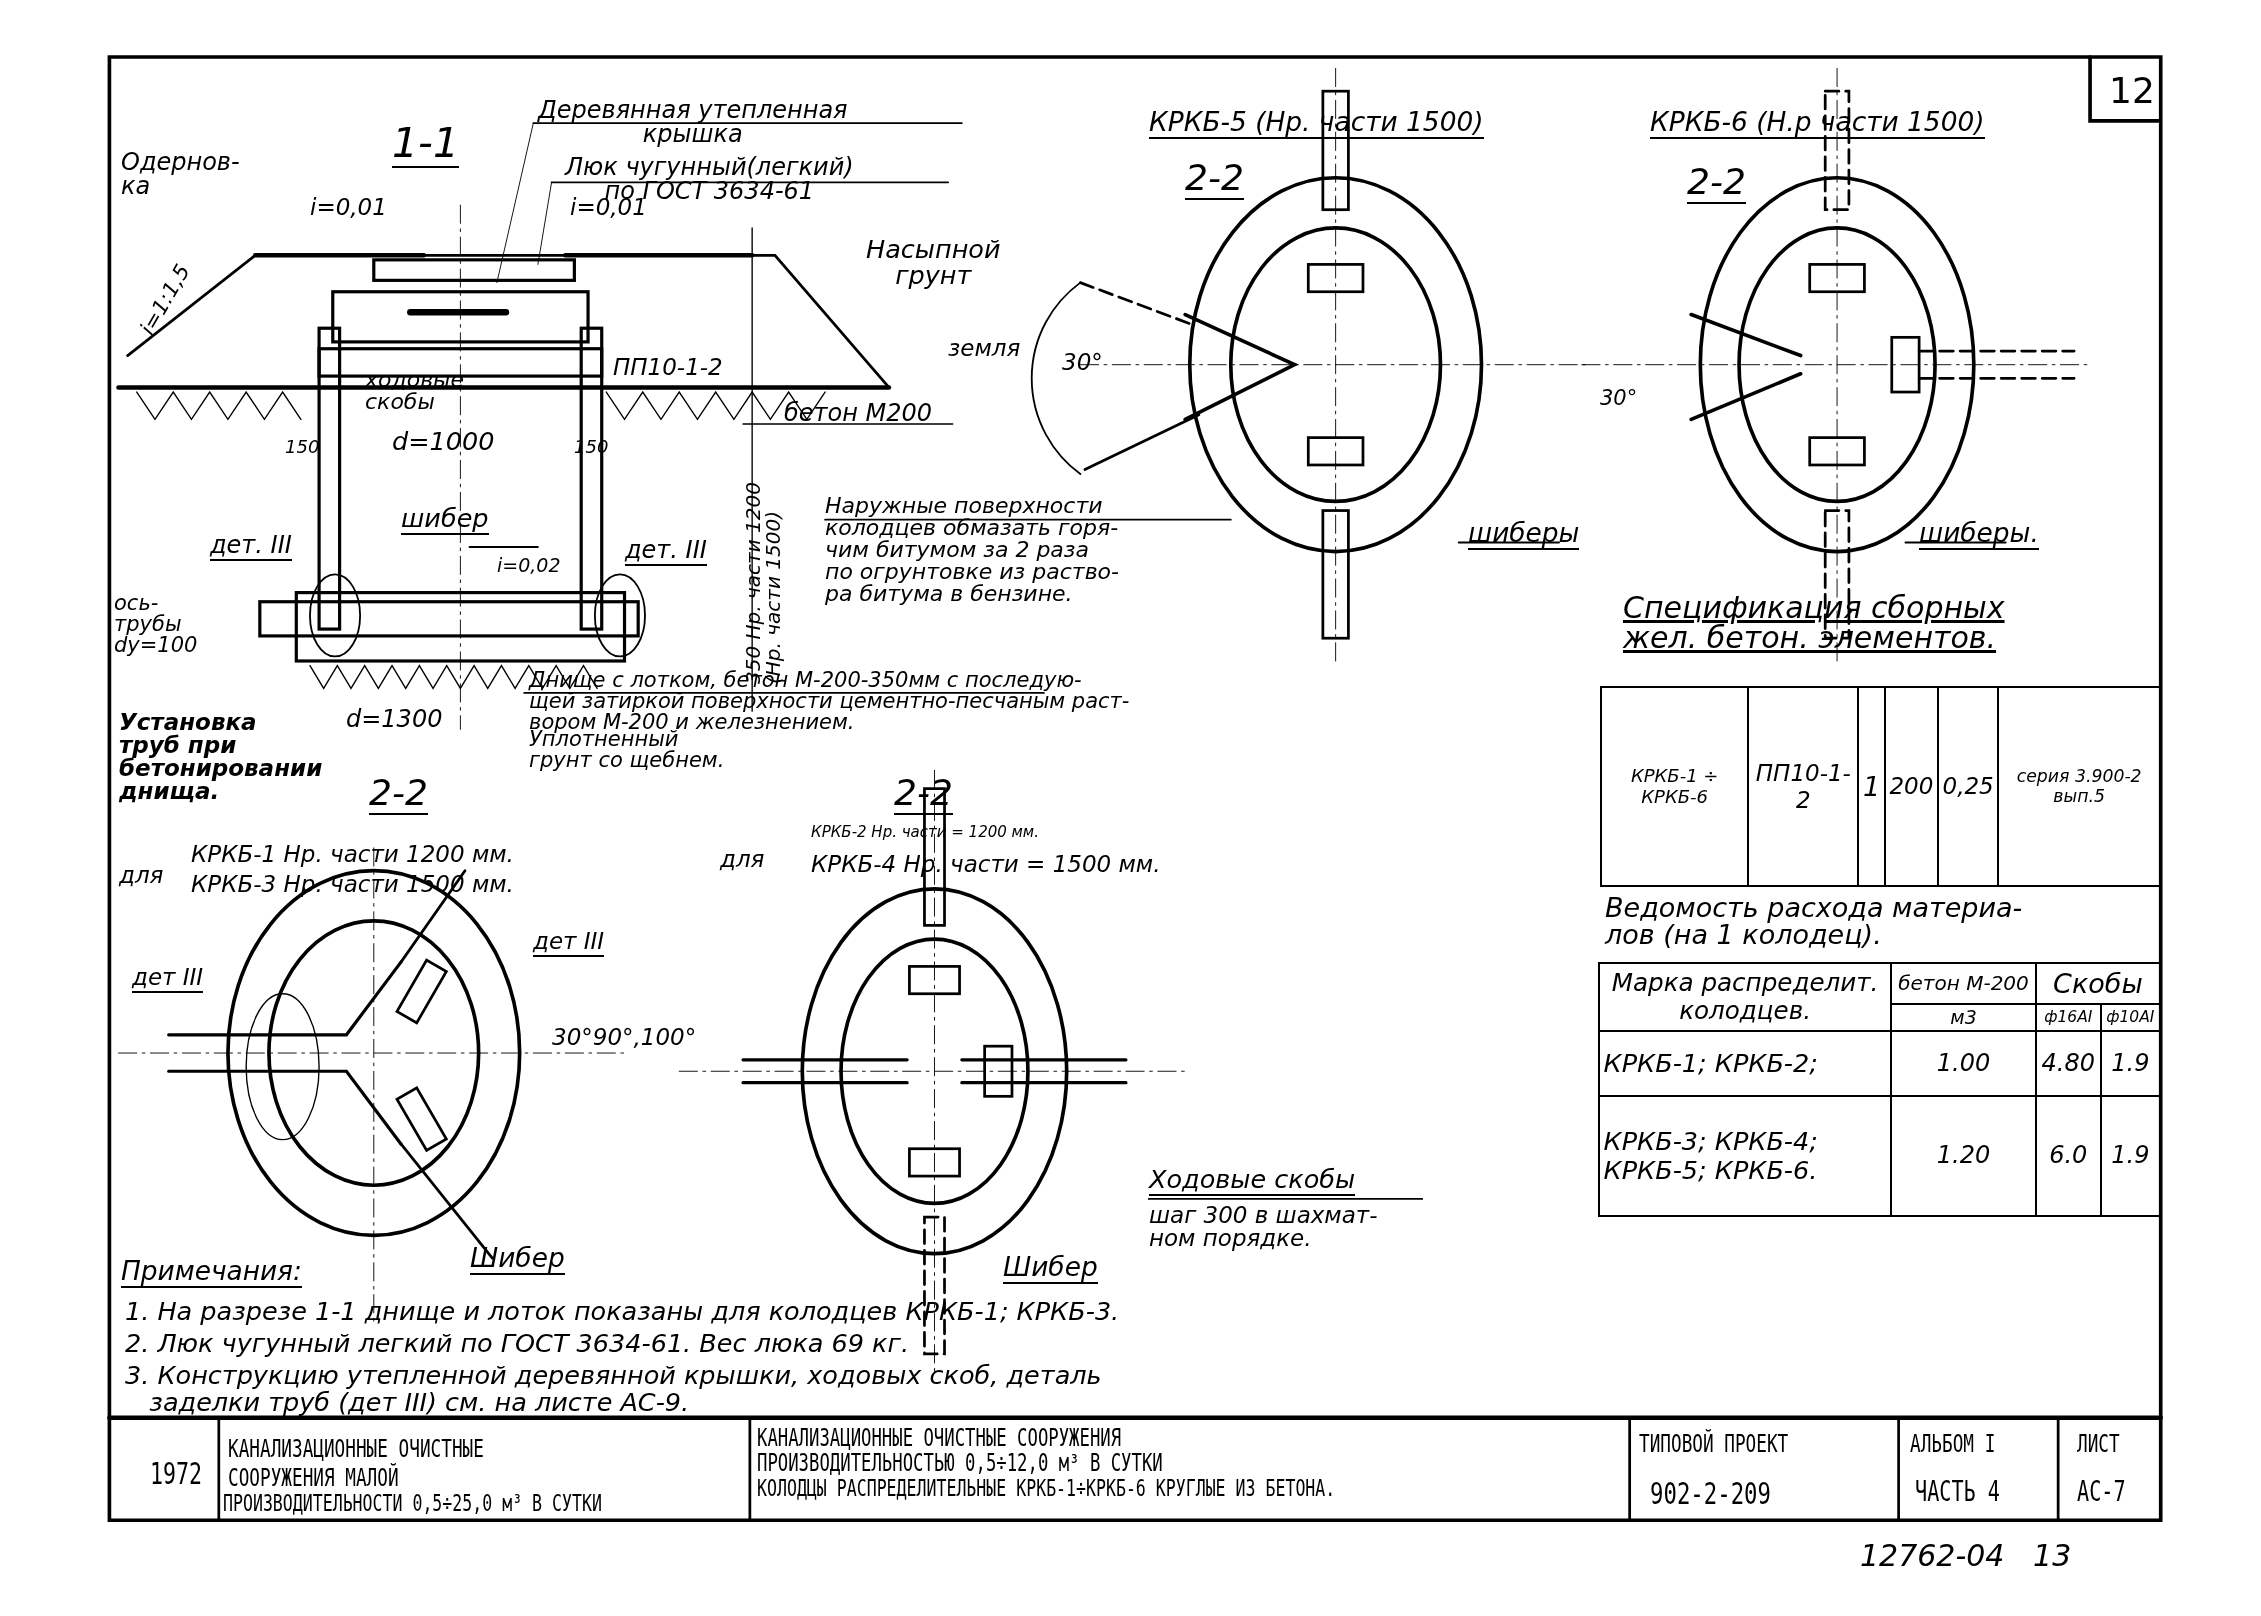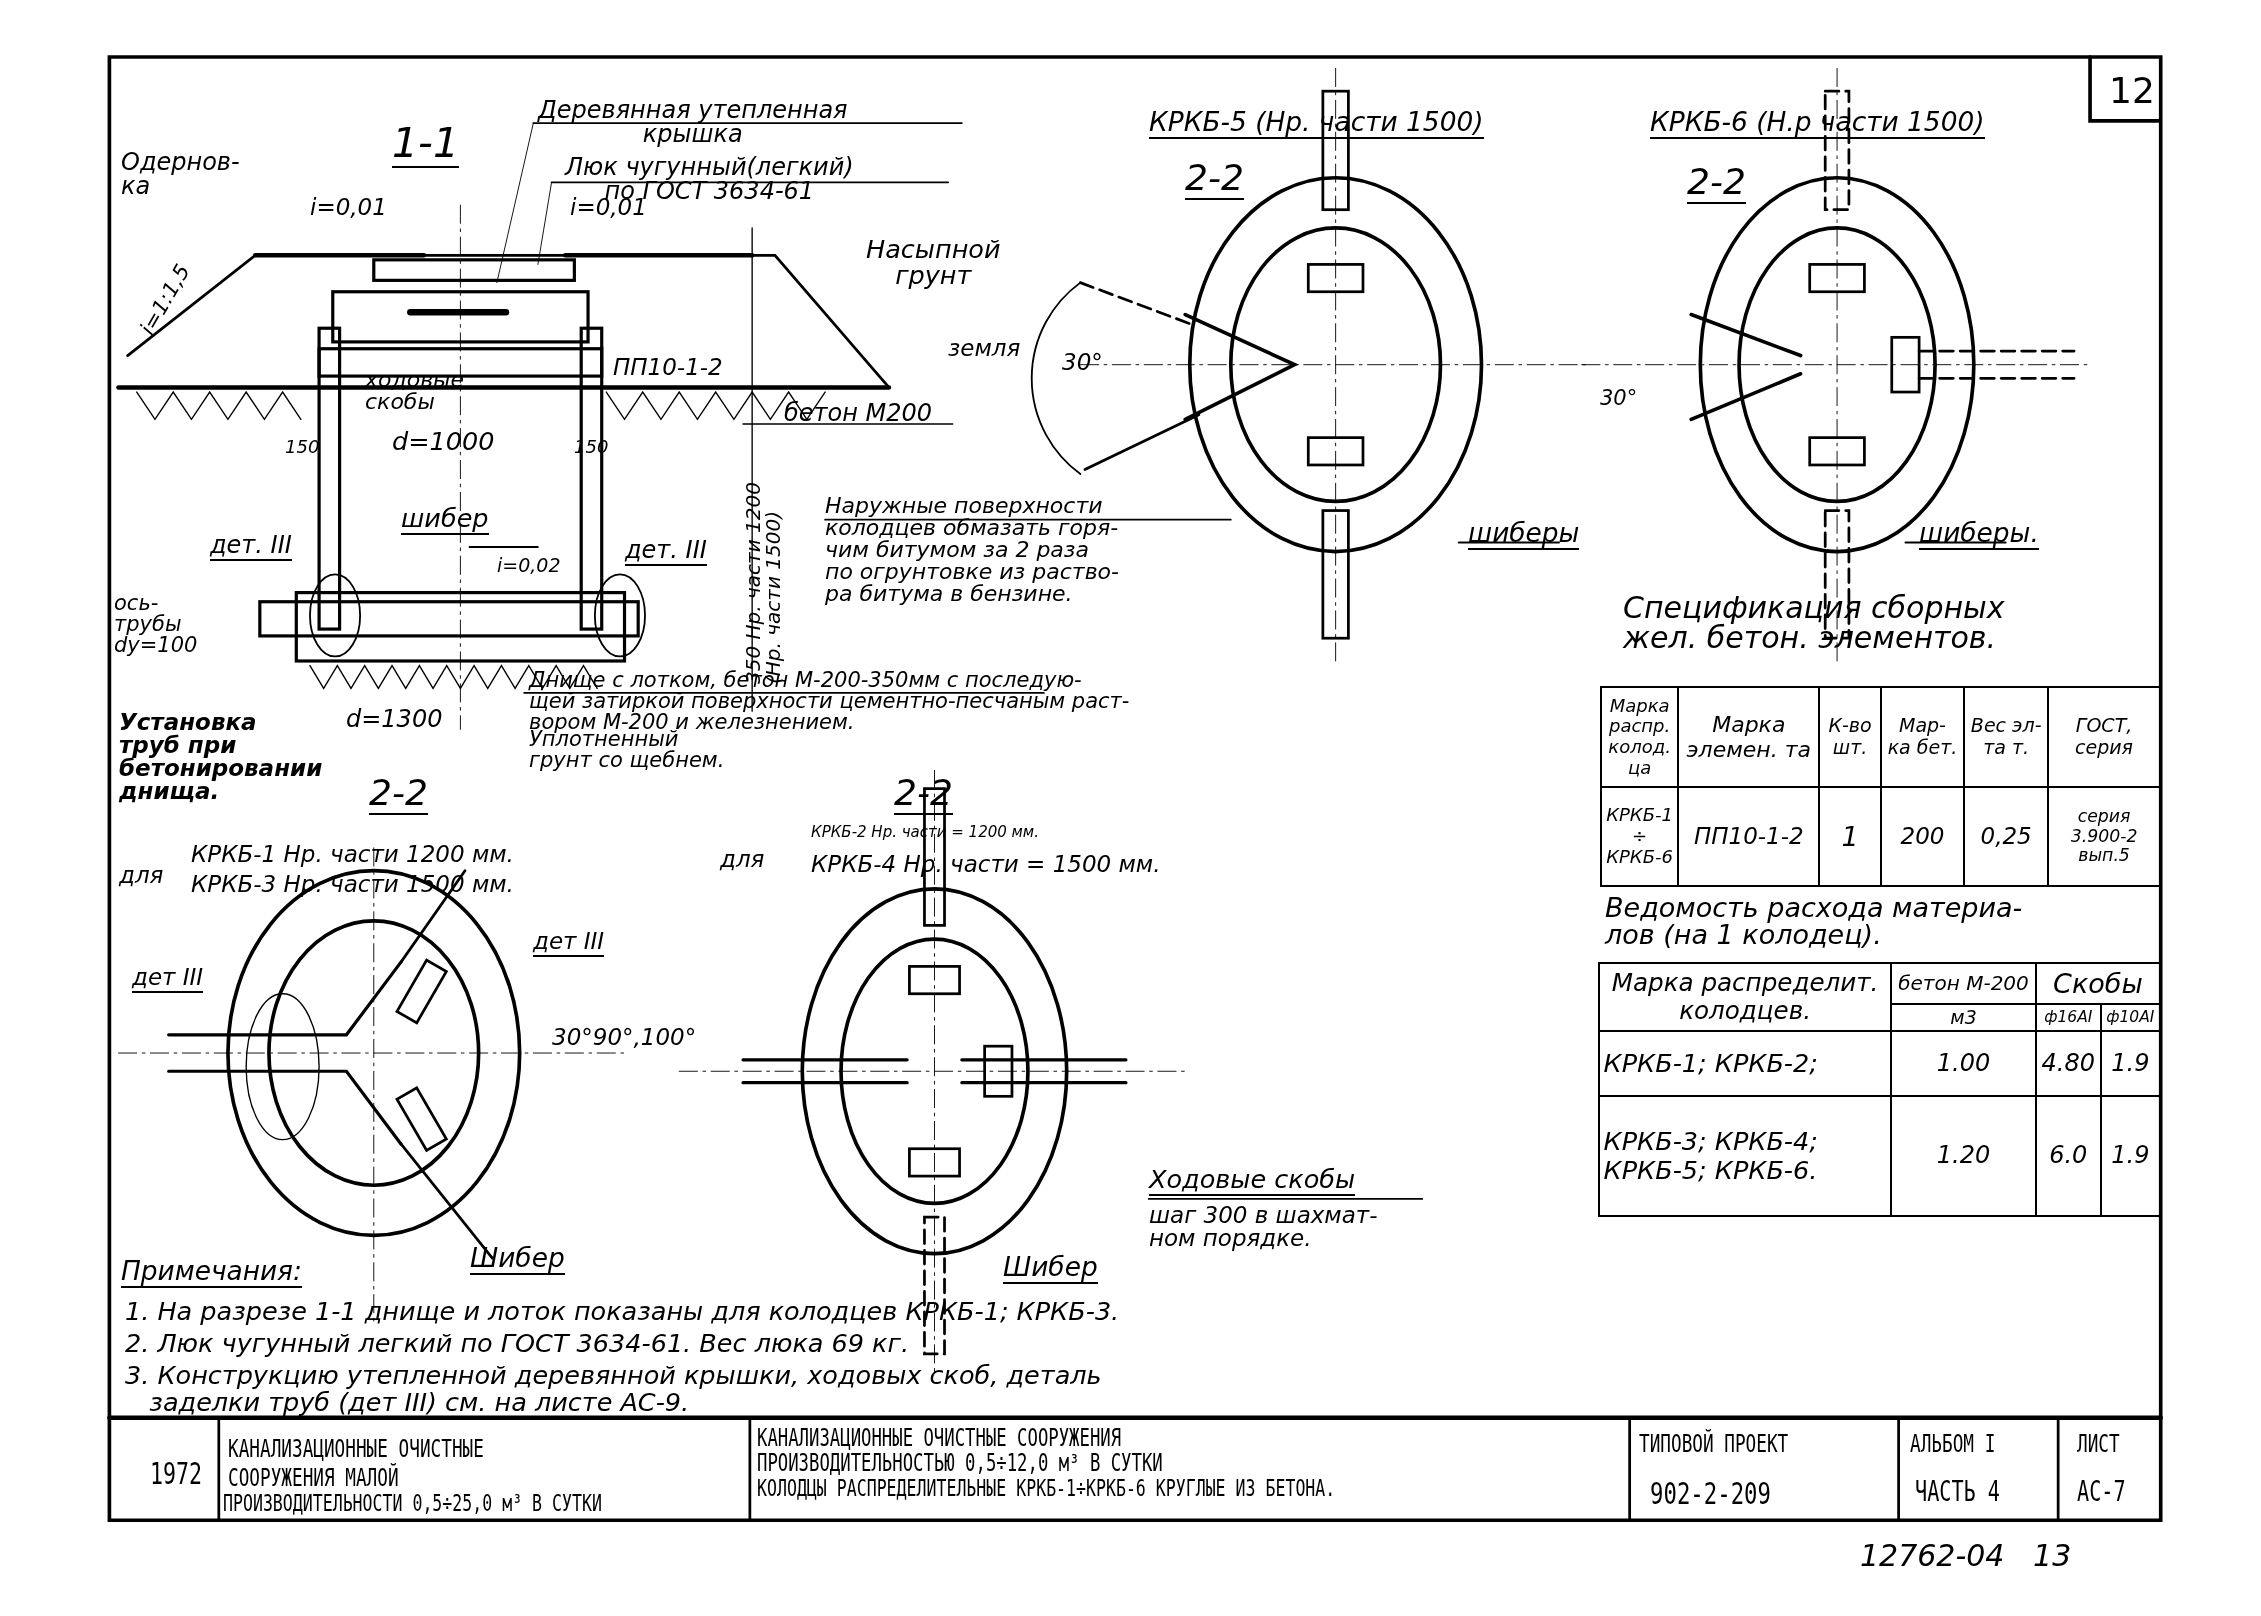--- a/index.html
+++ b/index.html
@@ -182,32 +182,24 @@
 <div class="t u" style="left:1149px; top:109px; font-size:26.4px;">КРКБ-5 (Нр. части 1500)</div>
 <div class="t u" style="left:1185px; top:160px; font-size:36px;">2-2</div>
 <div class="t" style="left:1062px; top:351px; font-size:23px;">30°</div>
 <div class="t" style="left:1600px; top:388px; font-size:21px;">30°</div>
 <div class="t u" style="left:1468px; top:520px; font-size:26.4px;">шиберы</div>
 
 <div class="t u" style="left:1650px; top:109px; font-size:26.4px;">КРКБ-6 (Н.р части 1500)</div>
 <div class="t u" style="left:1687px; top:164px; font-size:36px;">2-2</div>
 <div class="t u" style="left:1919px; top:520px; font-size:26.4px;">шиберы.</div>
 
-<div class="t" style="left:1623px; top:593px; font-size:30px; white-space:pre;">Спецификация сборных
+<div class="t" style="left:1623px; top:593px; font-size:30px; white-space:pre;text-decoration:underline;">Спецификация сборных
 жел. бетон. элементов.</div>
 <table class="spec" style="left:1600px; top:686px; width:561px; height:201px;">
   <tbody>
-      <tr style="height:100px;">
-    <td style="font-size:18px; width:68px;">Марка распр. колод. ца</td>
-    <td style="font-size:22px; width:132px;">Марка элемен. та</td>
-    <td style="font-size:19px;">К-во шт.</td>
-    <td style="font-size:19px;">Мар- ка бет.</td>
-    <td style="font-size:19px;">Вес эл-та т.</td>
-    <td style="font-size:19px;">ГОСТ, серия</td>
-  </tr>
   <tr>
     <td style="font-size:18px;">КРКБ-1 ÷ КРКБ-6</td>
     <td style="font-size:23px;">ПП10-1-2</td>
     <td style="font-size:27px;">1</td>
     <td style="font-size:23px;">200</td>
     <td style="font-size:23px;">0,25</td>
     <td style="font-size:17.3px;">серия 3.900-2 вып.5</td>
   </tr>
 </tbody>
   </table>

